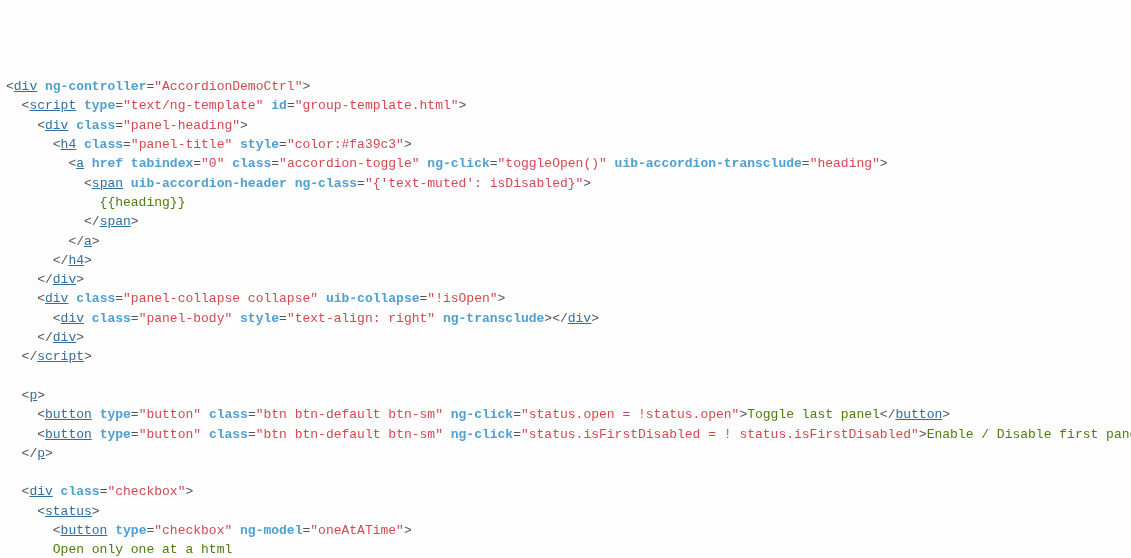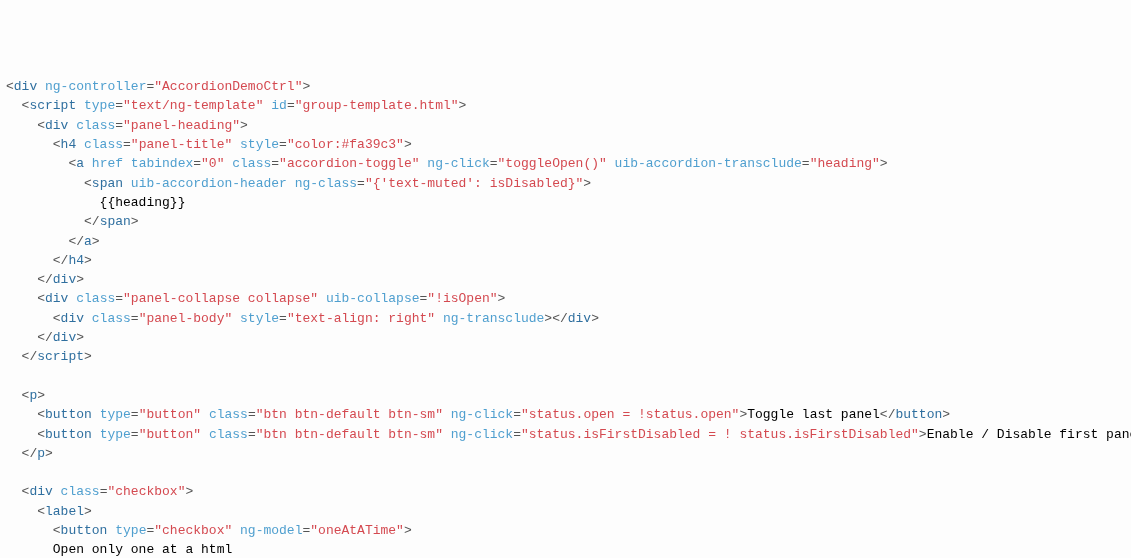--- a/index.html
+++ b/index.html
@@ -9,24 +9,24 @@
     font-family: Consolas, Monaco, "Courier New", monospace;
     font-size: 13px;
     line-height: 19.3px;
     color: #545454;
     white-space: pre;
     overflow-x: hidden;
   }
   .code {
     padding: 0 6px;
   }
-  .tag  { color: #2f6f9f; }  
-  .attr { color: #4f9fcf; }  
+  .tag  { color: #2f6f9f; text-decoration: underline; }  
+  .attr { color: #4f9fcf; font-weight: bold; }  
   .str  { color: #d44950; }  
-  .txt  { color: #000000; }  
+  .txt  { color: #4d7c0f; }  
   .pun  { color: #545454; }  
 </style>
 </head>
 <body>
 
 
 
 <div class="code"><span><span class="pun">&lt;</span><span class="tag">div</span><span class="attr"> ng-controller</span><span class="pun">=</span><span class="str">"AccordionDemoCtrl"</span><span class="pun">&gt;</span></span>
 <span><span class="pun">  &lt;</span><span class="tag">script</span><span class="attr"> type</span><span class="pun">=</span><span class="str">"text/ng-template"</span><span class="attr"> id</span><span class="pun">=</span><span class="str">"group-template.html"</span><span class="pun">&gt;</span></span>
 <span><span class="pun">    &lt;</span><span class="tag">div</span><span class="attr"> class</span><span class="pun">=</span><span class="str">"panel-heading"</span><span class="pun">&gt;</span></span>
@@ -42,21 +42,21 @@
 <span><span class="pun">      &lt;</span><span class="tag">div</span><span class="attr"> class</span><span class="pun">=</span><span class="str">"panel-body"</span><span class="attr"> style</span><span class="pun">=</span><span class="str">"text-align: right"</span><span class="attr"> ng-transclude</span><span class="pun">&gt;&lt;/</span><span class="tag">div</span><span class="pun">&gt;</span></span>
 <span><span class="pun">    &lt;/</span><span class="tag">div</span><span class="pun">&gt;</span></span>
 <span><span class="pun">  &lt;/</span><span class="tag">script</span><span class="pun">&gt;</span></span>
 <span><span></span></span>
 <span><span class="pun">  &lt;</span><span class="tag">p</span><span class="pun">&gt;</span></span>
 <span><span class="pun">    &lt;</span><span class="tag">button</span><span class="attr"> type</span><span class="pun">=</span><span class="str">"button"</span><span class="attr"> class</span><span class="pun">=</span><span class="str">"btn btn-default btn-sm"</span><span class="attr"> ng-click</span><span class="pun">=</span><span class="str">"status.open = !status.open"</span><span class="pun">&gt;</span><span class="txt">Toggle last panel</span><span class="pun">&lt;/</span><span class="tag">button</span><span class="pun">&gt;</span></span>
 <span><span class="pun">    &lt;</span><span class="tag">button</span><span class="attr"> type</span><span class="pun">=</span><span class="str">"button"</span><span class="attr"> class</span><span class="pun">=</span><span class="str">"btn btn-default btn-sm"</span><span class="attr"> ng-click</span><span class="pun">=</span><span class="str">"status.isFirstDisabled = ! status.isFirstDisabled"</span><span class="pun">&gt;</span><span class="txt">Enable / Disable first panel</span></span>
 <span><span class="pun">  &lt;/</span><span class="tag">p</span><span class="pun">&gt;</span></span>
 <span><span></span></span>
 <span><span class="pun">  &lt;</span><span class="tag">div</span><span class="attr"> class</span><span class="pun">=</span><span class="str">"checkbox"</span><span class="pun">&gt;</span></span>
-<span><span class="pun">    &lt;</span><span class="tag">label</span><span class="pun">&gt;</span></span>
+<span><span class="pun">    &lt;</span><span class="tag">status</span><span class="pun">&gt;</span></span>
 <span><span class="pun">      &lt;</span><span class="tag">button</span><span class="attr"> type</span><span class="pun">=</span><span class="str">"checkbox"</span><span class="attr"> ng-model</span><span class="pun">=</span><span class="str">"oneAtATime"</span><span class="pun">&gt;</span></span>
 <span><span class="txt">      Open only one at a html</span></span>
 
 
 
 </div>
 
 
 
 

